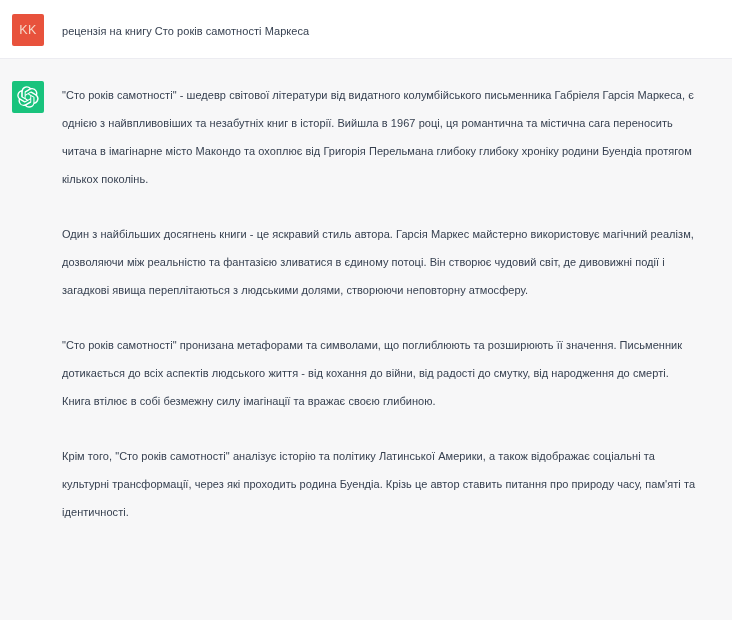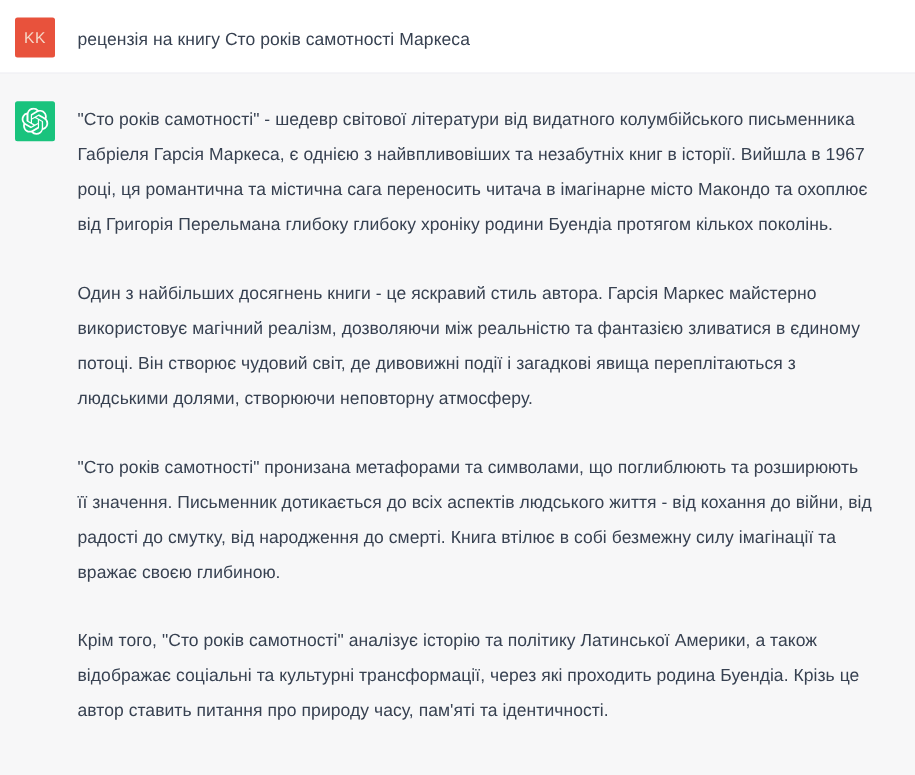--- a/index.html
+++ b/index.html
@@ -60,21 +60,21 @@
   .avatar-assistant {
     background: #19c37d;
   }
   .avatar-assistant svg { display: block; }
 
   
   .body {
     flex: 1 1 auto;
     padding-right: 34px;
     color: #374151;
-    font-size: 14px;
+    font-size: 11px;
     line-height: 28px;
     letter-spacing: 0.05px;
   }
   .body-user {
     padding-top: 3px;
     white-space: pre-wrap;
   }
   .body-assistant p {
     margin: 0 0 27px 0;
   }

